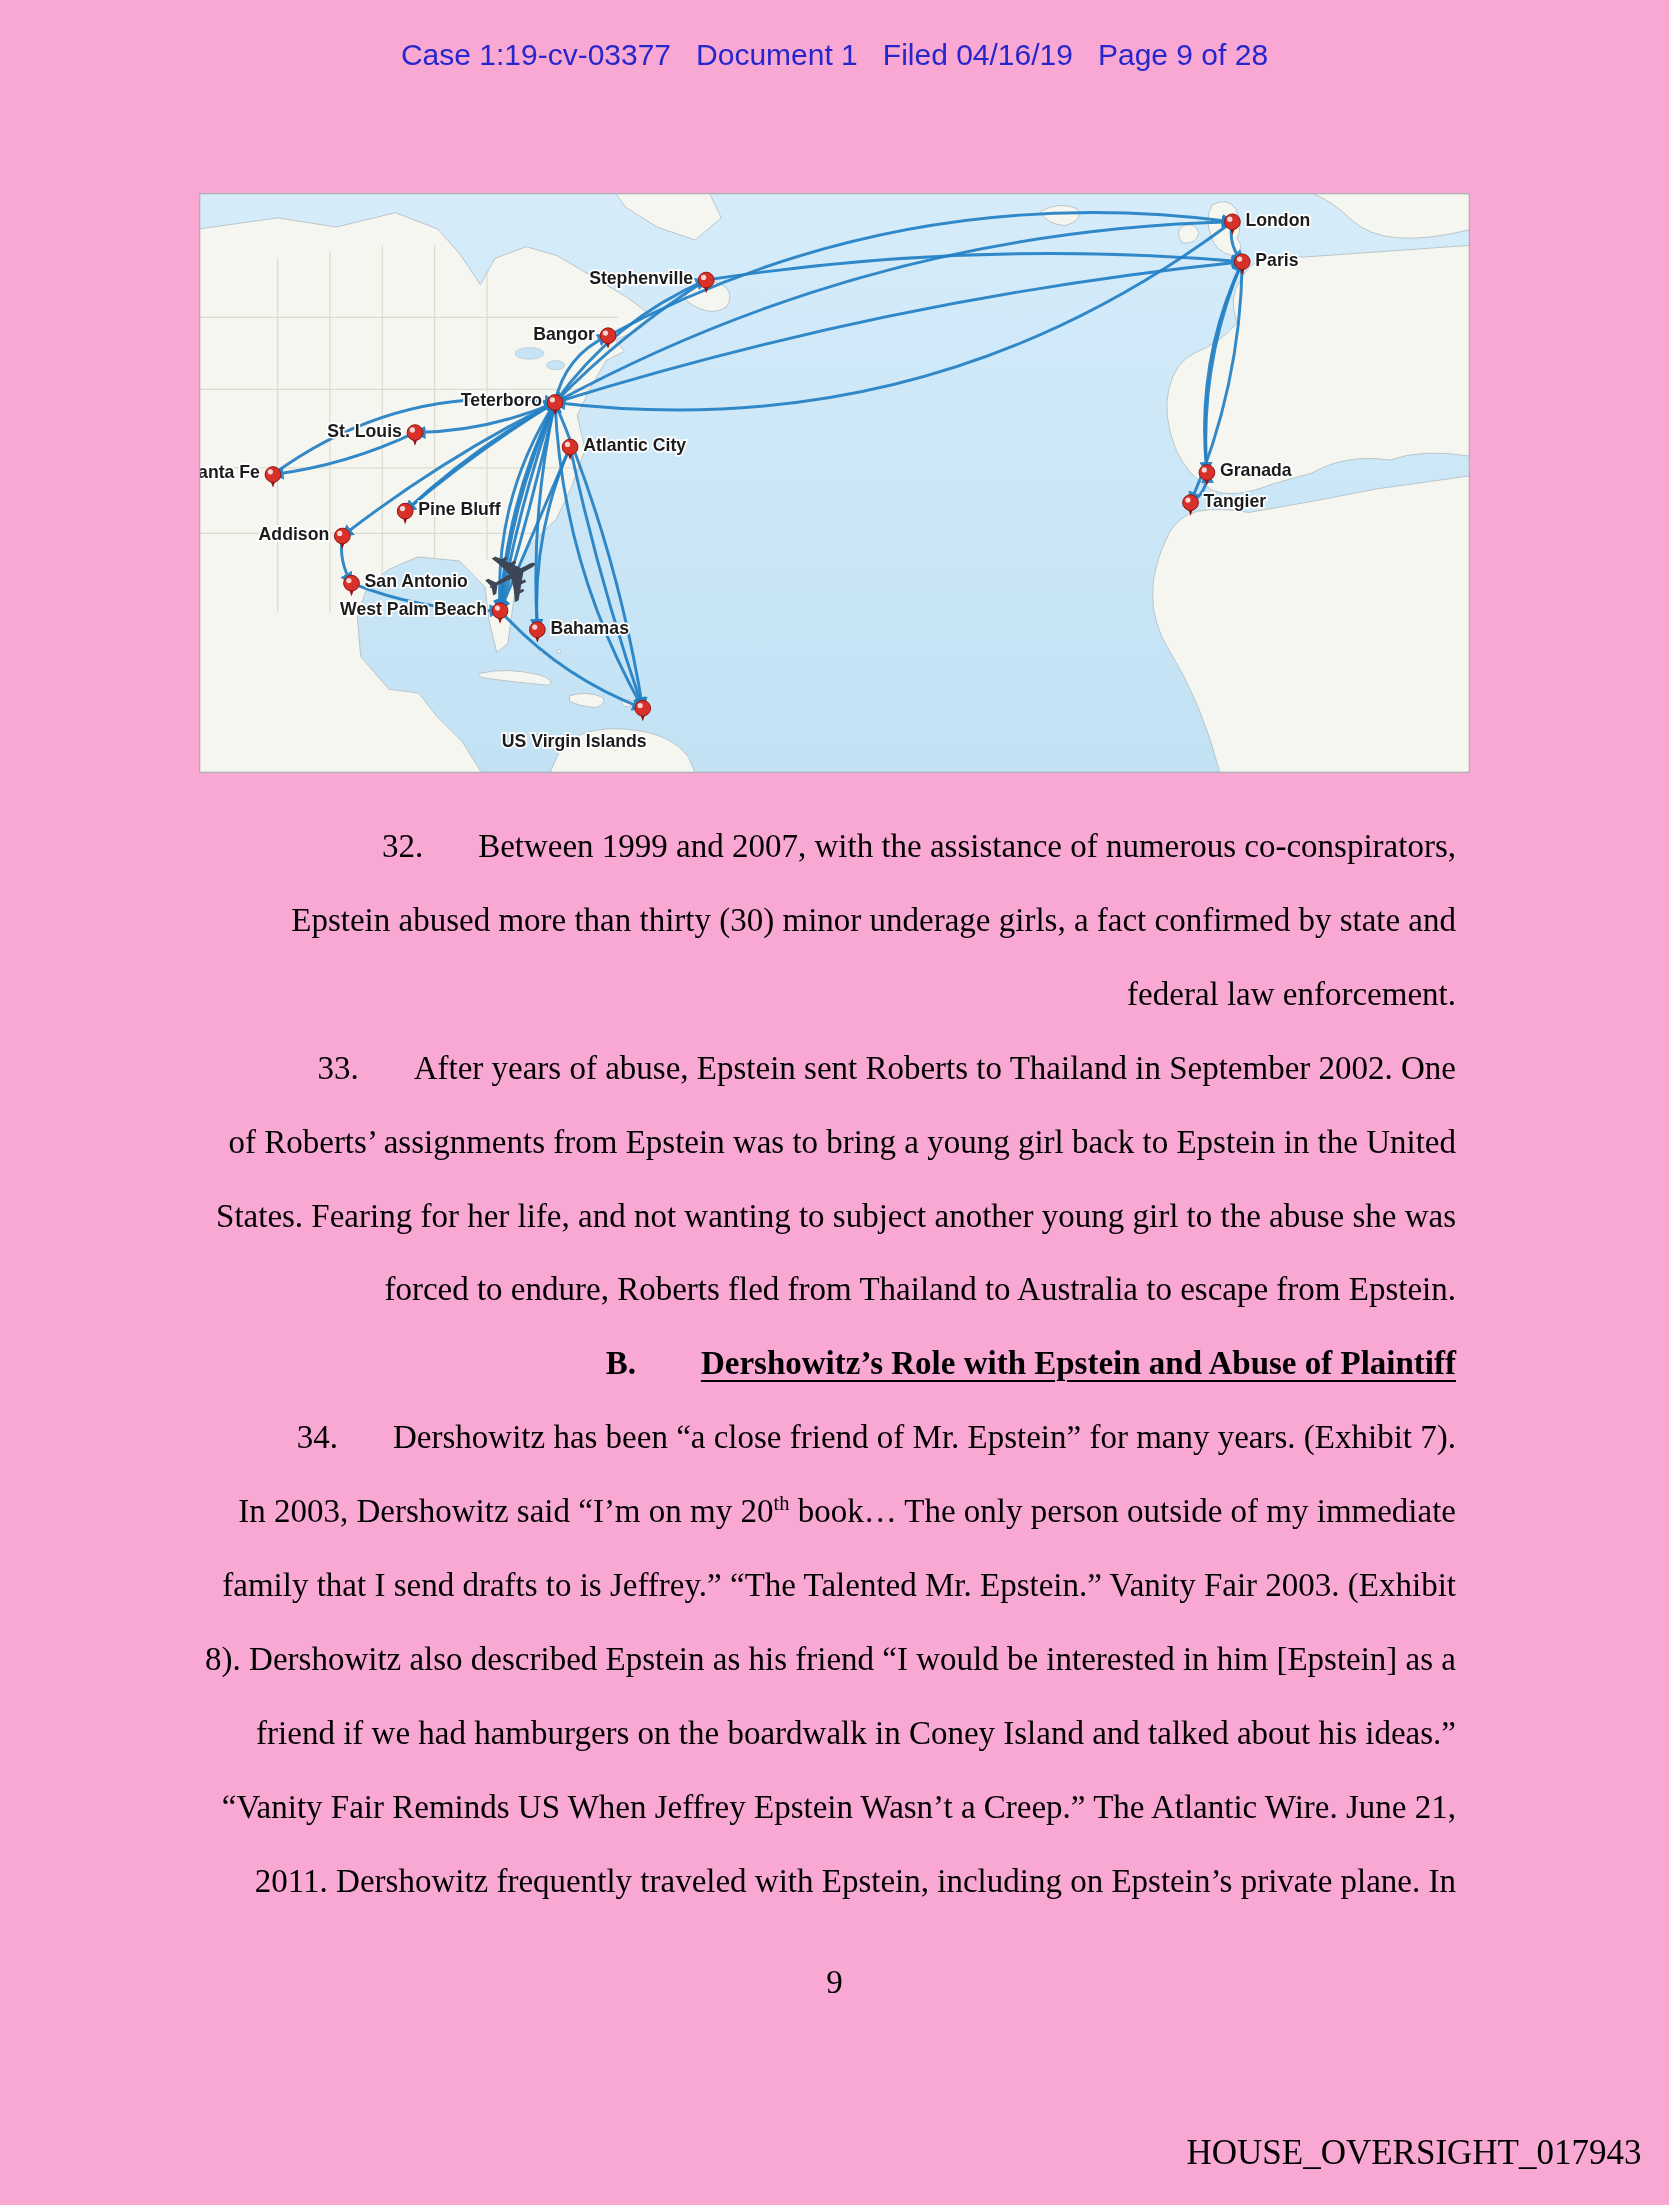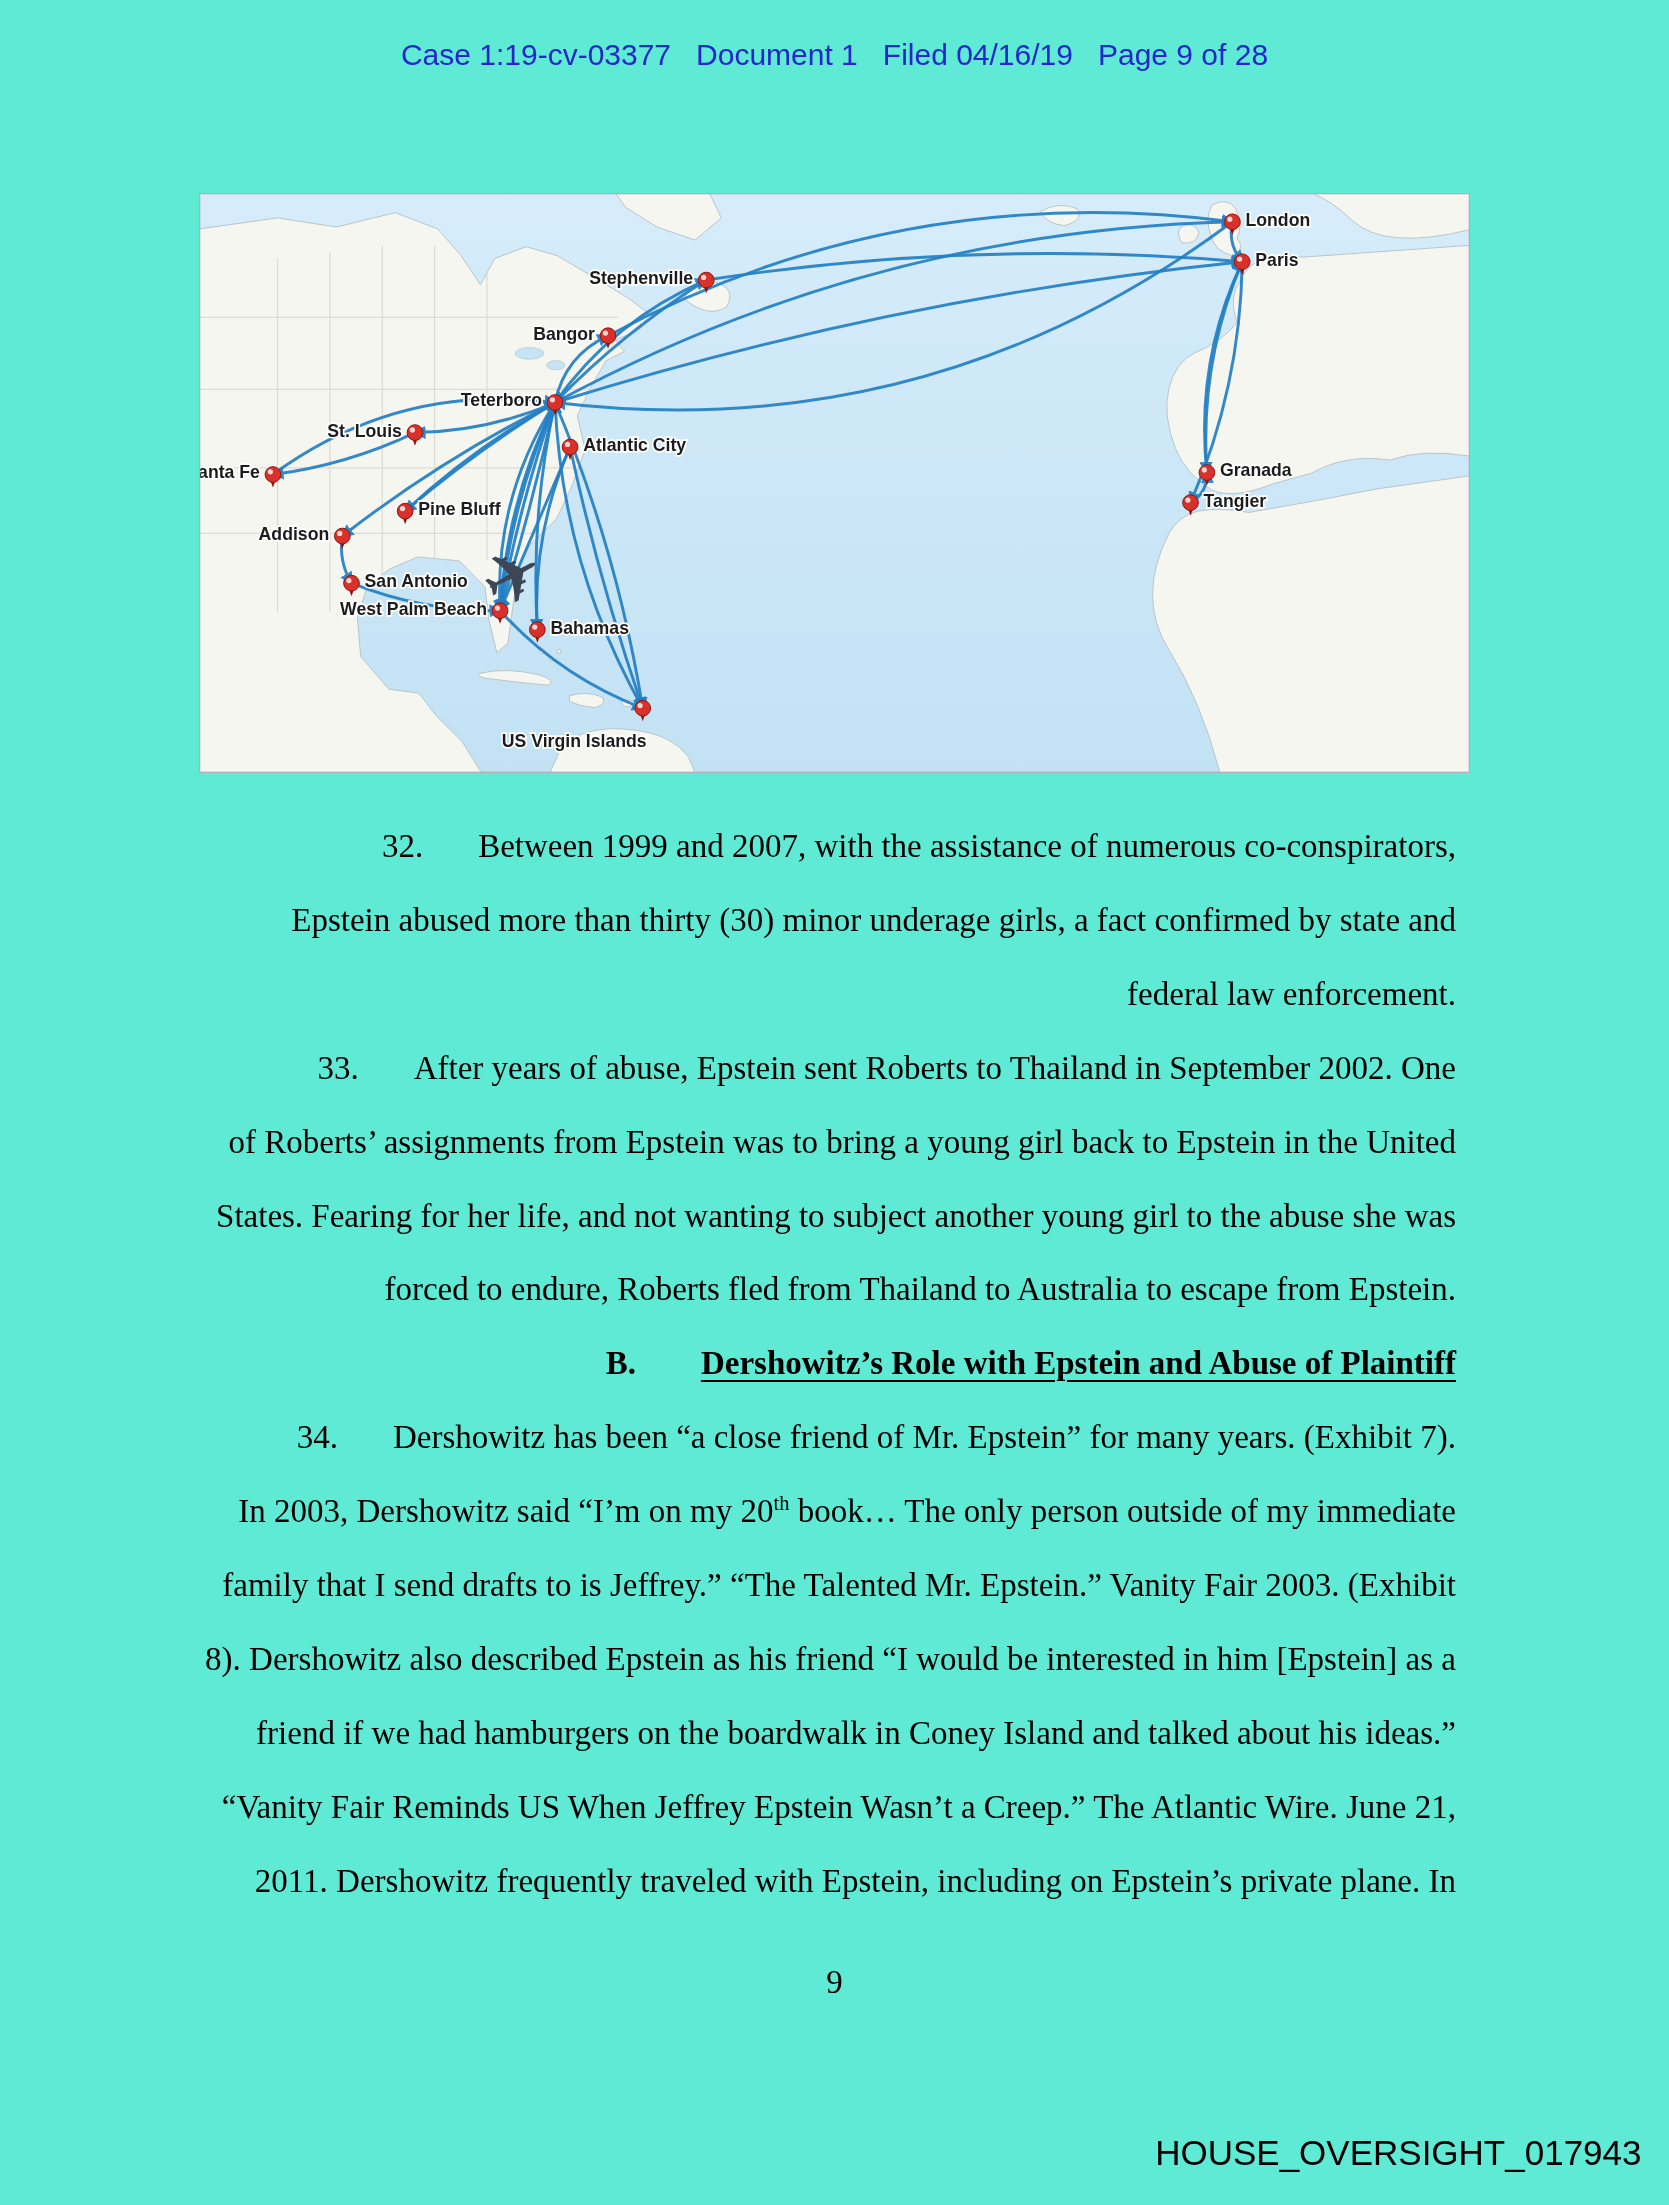--- a/index.html
+++ b/index.html
@@ -1,21 +1,21 @@
 <!DOCTYPE html>
 <html style="font-size:10.5px"><head>
 <meta charset="utf-8">
 <title>Court Document Page</title>
 <style>
   html, body { margin: 0; padding: 0; background: #ffffff; }
   .page {
     position: relative;
     width: 1669px;
     height: 2205px;
-    background: #5eead4;
+    background: #f9a8d4;
     overflow: hidden;
     font-family: "Liberation Serif", serif;
     color: #000;
   }
   .case-stamp {
     position: absolute;
     top: 38px;
     left: 0;
     width: 100%;
     text-align: center;
@@ -57,21 +57,21 @@
     top: 1964px;
     left: 0;
     width: 100%;
     text-align: center;
     font-size: 33px;
   }
   .bates {
     position: absolute;
     top: 2133px;
     right: 27.5px;
-    font-family: Liberation Sans, sans-serif;
+    font-family: Liberation Serif, serif;
     font-size: 35px;
     color: #000;
   }
   .pin-label {
     font-family: "Liberation Sans", sans-serif;
     font-size: 27px;
     font-weight: 700;
     fill: #1c1c1c;
     stroke: #ffffff;
     stroke-width: 5px;

